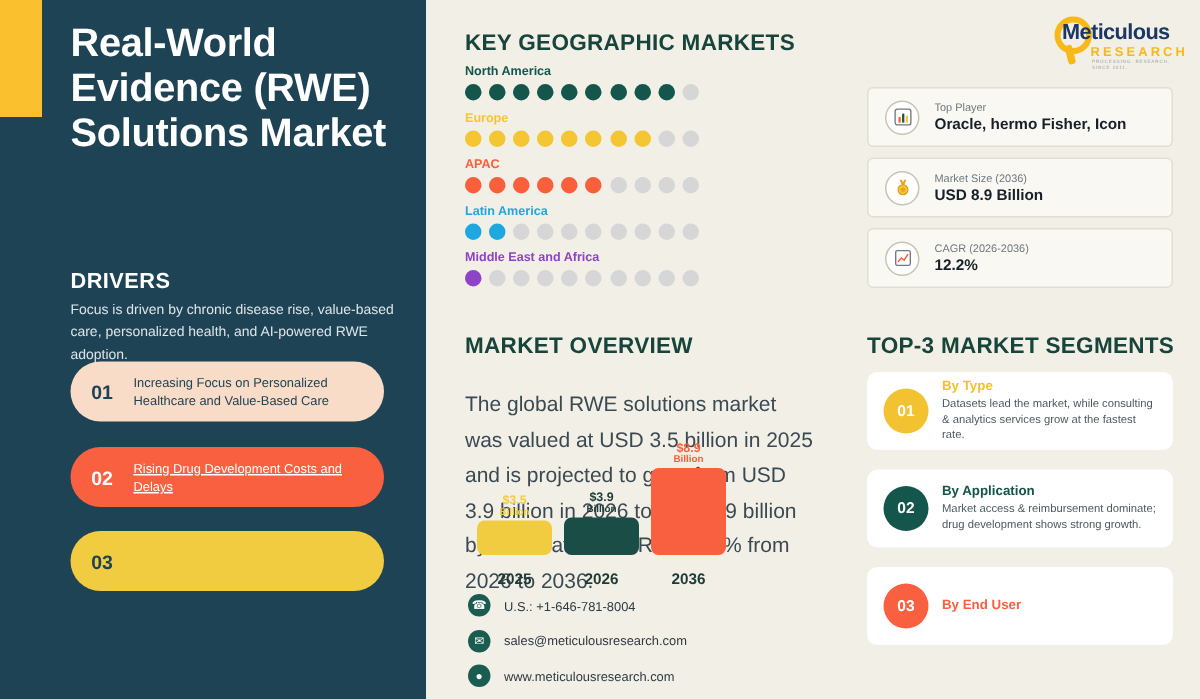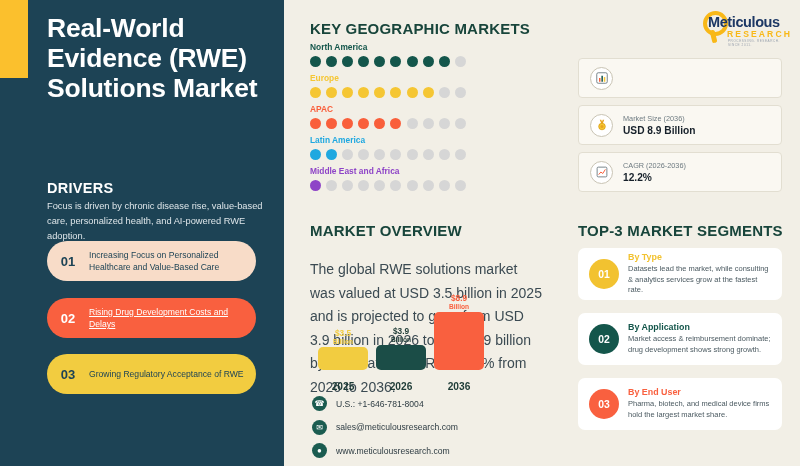--- a/index.html
+++ b/index.html
@@ -161,21 +161,20 @@
   <div class="driver-card" id="driver-1">
     <div class="driver-num">01</div>
     <div class="driver-txt">Increasing Focus on Personalized Healthcare and Value-Based Care</div>
   </div>
   <div class="driver-card" id="driver-2">
     <div class="driver-num">02</div>
     <div class="driver-txt">Rising Drug Development Costs and Delays</div>
   </div>
   <div class="driver-card" id="driver-3">
     <div class="driver-num">03</div>
-    <div class="driver-txt">Growing Regulatory Acceptance of RWE</div>
   </div>
 </div>
 
 <div id="logo">
   <div id="logo-glass"></div>
   <div id="logo-handle"></div>
   <div id="logo-name">Meticulous</div>
   <div id="logo-sub">RESEARCH</div>
   <div id="logo-tag">PROCESSING. RESEARCH. SINCE 2011.</div>
 </div>
@@ -297,20 +296,24 @@
 
 <div class="kpi-card" id="kpi-0">
   <div class="kpi-ic">
     <svg width="12" height="12" viewBox="0 0 16 16">
       <rect x="1" y="1" width="14" height="14" rx="2" fill="none" stroke="#6d7a80" stroke-width="1.2"></rect>
       <rect x="4" y="8" width="2" height="5" fill="#f95f3b"></rect>
       <rect x="7.2" y="5" width="2" height="8" fill="#14564b"></rect>
       <rect x="10.4" y="6.8" width="2" height="6.2" fill="#f5c633"></rect>
     </svg>
   </div>
+  <div class="kpi-body">
+    <div class="kpi-lbl">Top Player</div>
+    <div class="kpi-val">Oracle, hermo Fisher, Icon</div>
+  </div>
 </div>
 
 <div class="kpi-card" id="kpi-1">
   <div class="kpi-ic">
     <svg width="12" height="12" viewBox="0 0 16 16">
       <path d="M5 1 L7 6 L9 6 L7 1 Z" fill="#e8a41f"></path>
       <path d="M11 1 L9 6 L7 6 L9 1 Z" fill="#e8a41f"></path>
       <circle cx="8" cy="10" r="4.4" fill="#f5c633" stroke="#d99b12" stroke-width="1"></circle>
       <circle cx="8" cy="10" r="2" fill="#e8a41f"></circle>
     </svg>
@@ -347,15 +350,14 @@
   <div class="seg-num" style="background: rgb(20, 86, 75);">02</div>
   <div class="seg-body">
     <div class="seg-h" style="color: rgb(20, 86, 75);">By Application</div>
     <div class="seg-d">Market access &amp; reimbursement dominate; drug development shows strong growth.</div>
   </div>
 </div>
 <div class="seg-card" id="seg-2">
   <div class="seg-num" style="background: rgb(249, 96, 63);">03</div>
   <div class="seg-body">
     <div class="seg-h" style="color: rgb(249, 96, 63);">By End User</div>
-    <div class="seg-d">Pharma, biotech, and medical device firms hold the largest market share.</div>
   </div>
 </div>
 
 </body></html>

